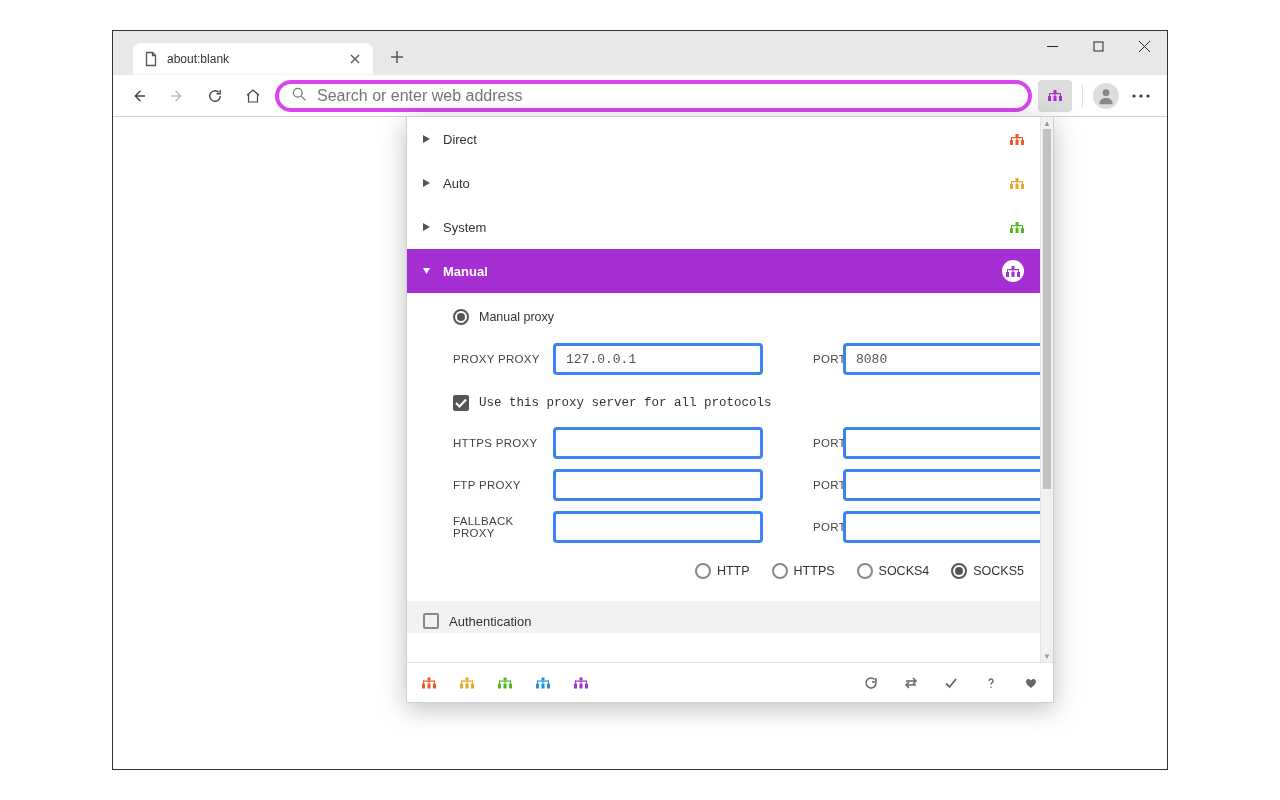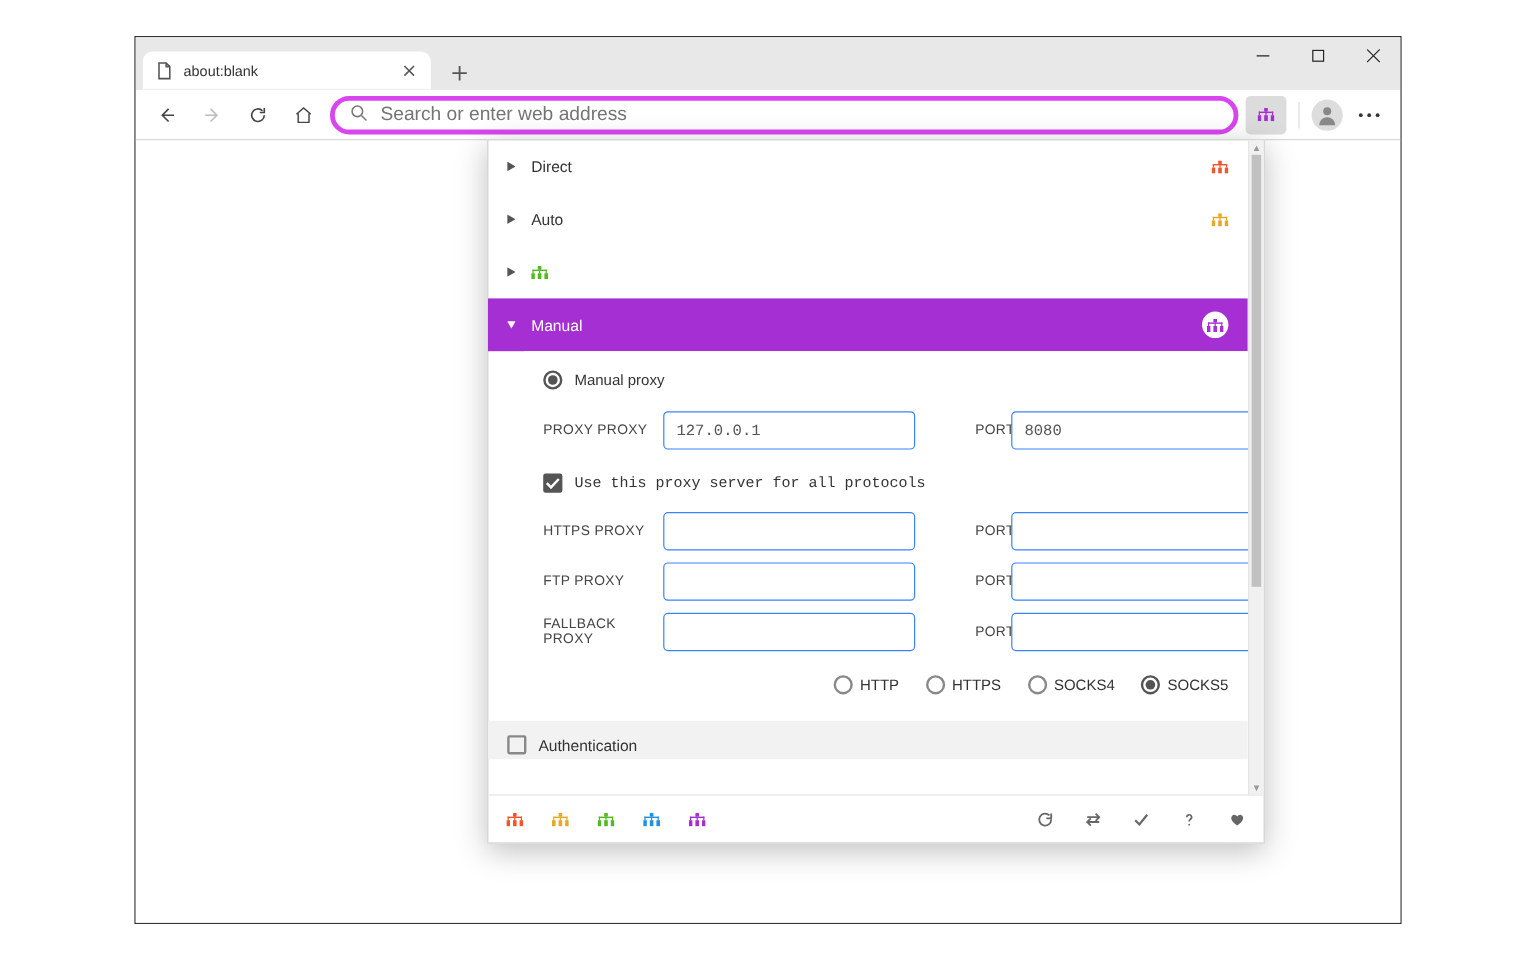--- a/index.html
+++ b/index.html
@@ -26,22 +26,22 @@
   }
   
   .titlebar {
     height: 44px;
     background: #e8e8e8;
     display: flex;
     align-items: flex-start;
   }
   .tabstrip {
     display: flex;
-    align-items: flex-end;
-    padding-left: 6px;
+    align-items: flex-start;
+    padding-left: 20px;
     padding-top: 12px;
     height: 100%;
     flex: 1;
   }
   .tab {
     background: #fff;
     height: 32px;
     min-width: 240px;
     max-width: 240px;
     border-radius: 8px 8px 0 0;
@@ -210,21 +210,21 @@
   .opt-row .arrow {
     width: 10px;
     display: inline-flex; align-items:center;
     color: currentColor;
   }
   .opt-row .arrow svg { width:7px; height:8px; }
   .opt-row .label { flex: 1; }
   .opt-row.active {
     background: #a52fd2;
     color: #fff;
-    font-weight: 400;
+    font-weight: 700;
   }
   .opt-row.active .arrow svg path { fill: #fff !important; }
   .net-icon-circle {
     width: 22px; height: 22px;
     background: #fff;
     border-radius: 50%;
     display:flex; align-items:center; justify-content:center;
   }
 
   
@@ -272,21 +272,21 @@
     row-gap: 10px;
     align-items: center;
   }
   .field-label {
     font-size: 11.5px;
     letter-spacing: 0.3px;
     color: #444;
   }
   .txt {
     height: 32px;
-    border: 1px solid #3b82f6;
+    border: 3px solid #3b82f6;
     border-radius: 4px;
     padding: 0 10px;
     font-family: Consolas, 'Courier New', monospace;
     font-size: 13px;
     color: #555;
     background: #fff;
     outline: none;
     width: 100%;
   }
   .socks-row {
@@ -472,20 +472,21 @@
                 <use href="#net-icon"></use>
               </svg>
           </div>
 
           <div class="opt-row">
             <span class="arrow">
               <svg viewBox="0 0 7 8">
                   <path d="M0 0 L7 4 L0 8 Z" fill="#555"></path>
                 </svg>
             </span>
+            <span class="label">System</span>
             <svg class="net" viewBox="0 0 14 11" fill="#4fbb21">
                 <use href="#net-icon"></use>
               </svg>
           </div>
 
 
           <div class="opt-row active">
             <span class="arrow">
               <svg viewBox="0 0 8 7">
                   <path d="M0 0 L8 0 L4 7 Z" fill="#fff"></path>

